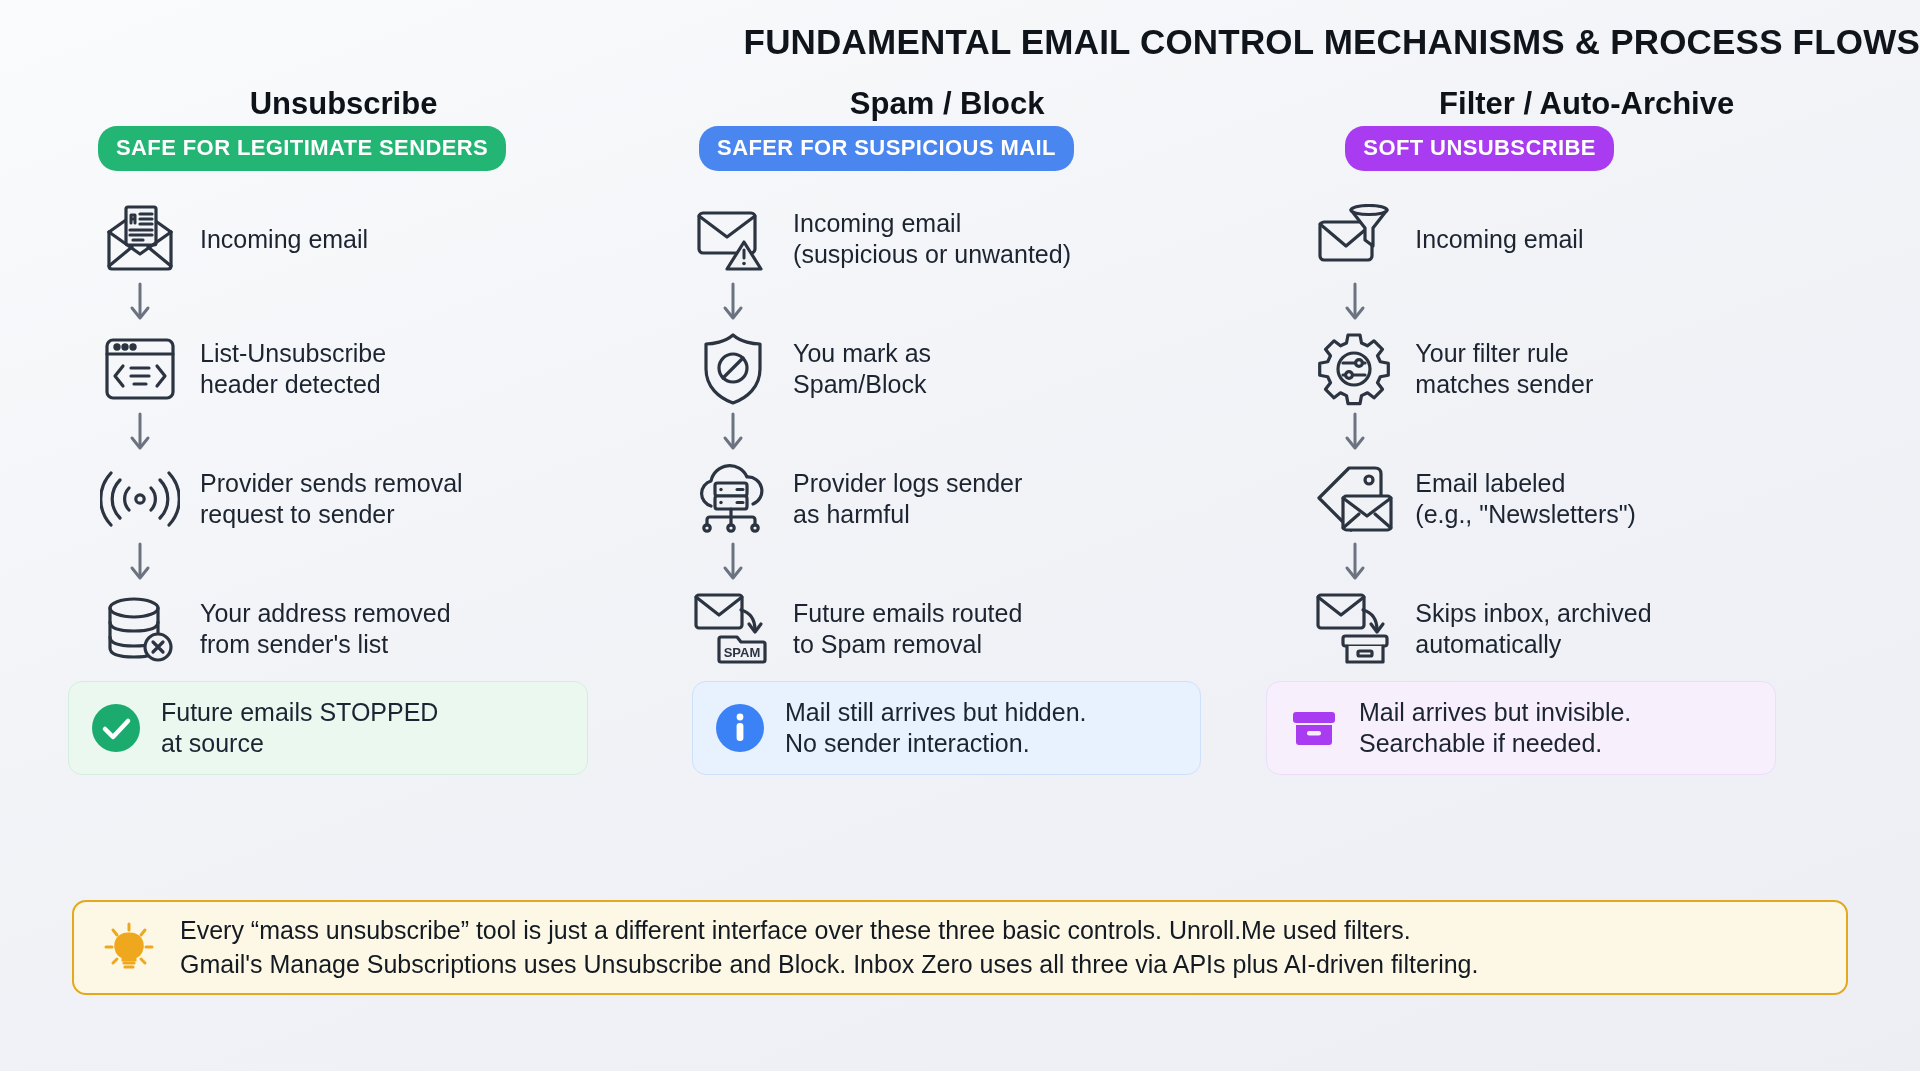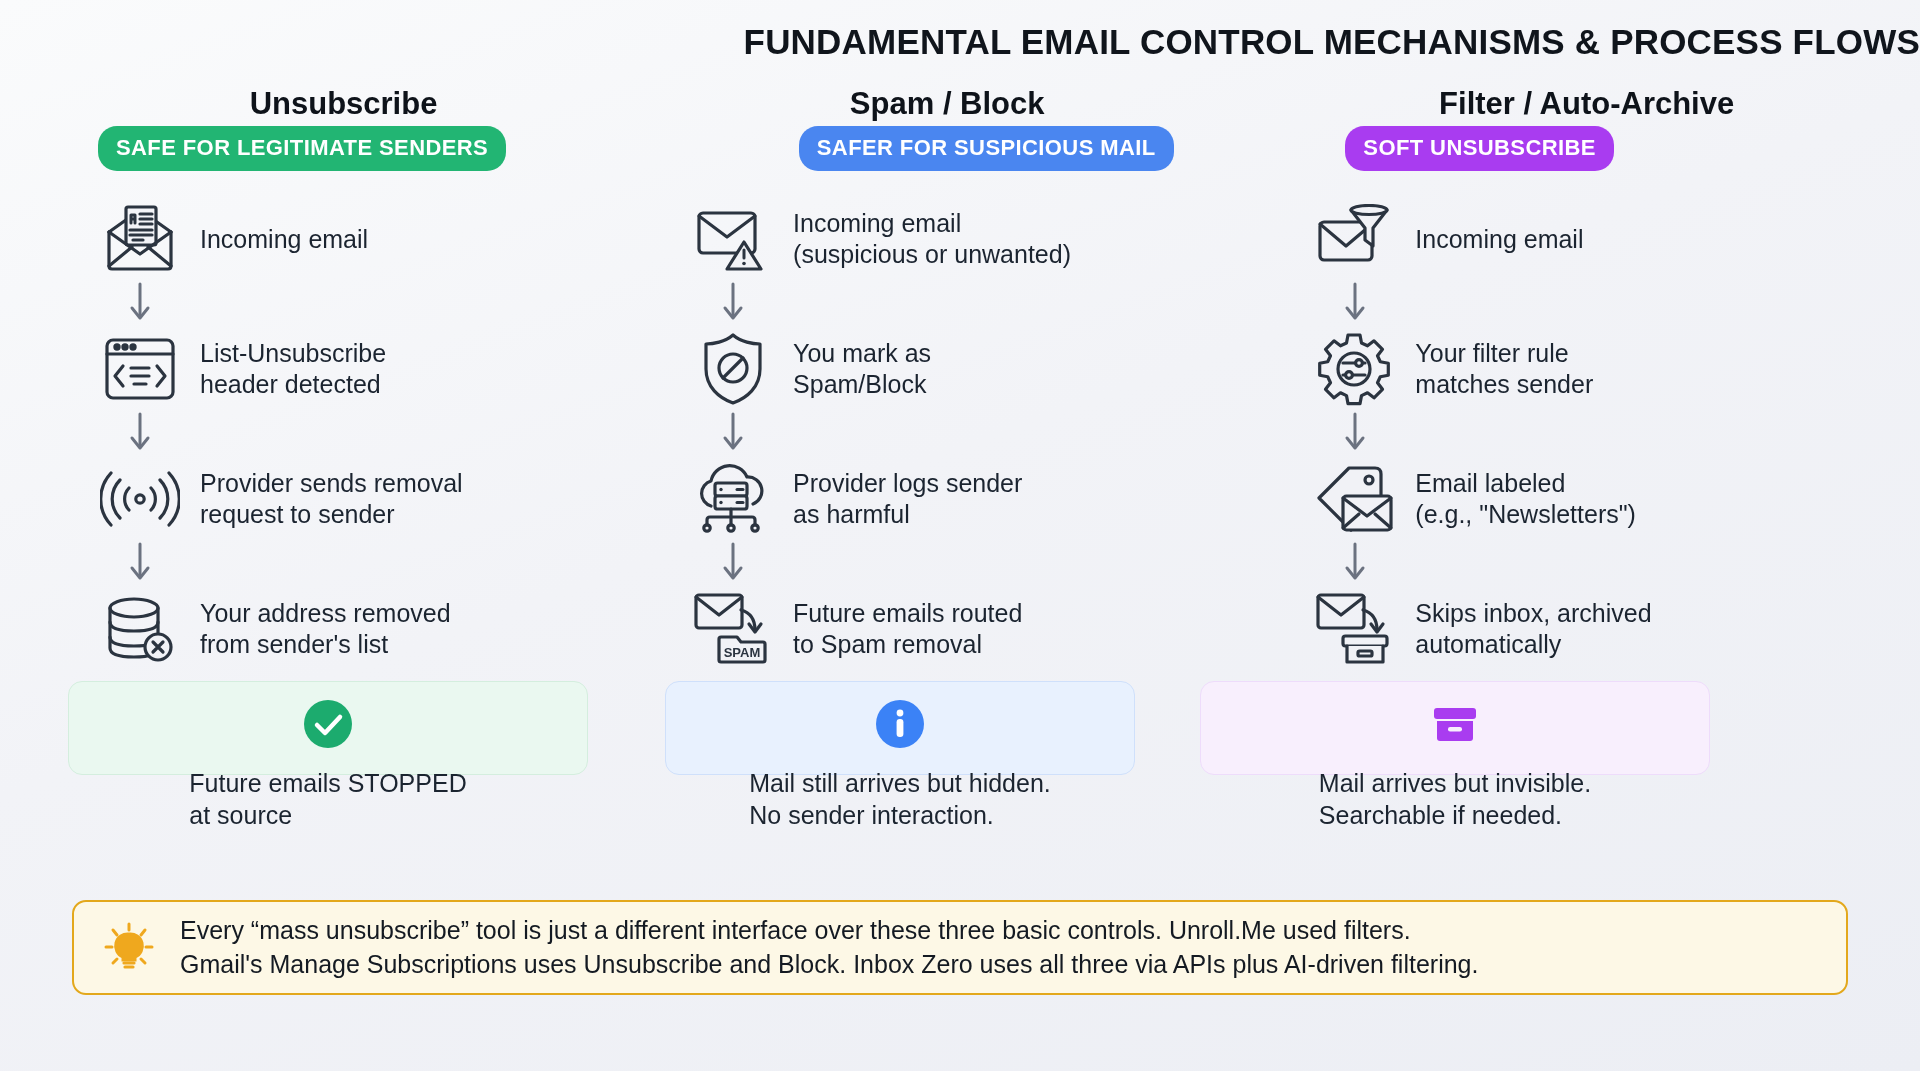--- a/index.html
+++ b/index.html
@@ -51,21 +51,21 @@
     color: #ffffff;
     font-size: 22px;
     font-weight: bold;
     letter-spacing: 0.4px;
     border-radius: 19px;
     padding: 9px 18px 10px 18px;
     white-space: nowrap;
   }
   .badge-wrap { margin-bottom: 26px; }
   .c1 .badge-wrap { padding-left: 0px; }
-  .c2 .badge-wrap { padding-left: 8px; text-align: center; }
+  .c2 .badge-wrap { padding-left: 8px; }
   .c3 .badge-wrap { padding-left: 32px; }
 
   
   .steps { }
   .step {
     display: flex;
     align-items: center;
     gap: 18px;
     height: 84px;
   }
@@ -93,24 +93,23 @@
     gap: 0;
   }
   .outcome {
     display: flex;
     align-items: center;
     gap: 18px;
     border-radius: 14px;
     border: 1.5px solid transparent;
     padding: 16px 20px;
     height: 94px;
-    flex-direction: column;
   }
   .o1 { width: 520px; margin-left: 28px; background: #eaf8f0; border-color: #d4eede; }
-  .o2 { width: 470px; margin-left: 77px; background: #e8f1fe; border-color: #cfe0fb; }
+  .o2 { width: 509px; margin-left: 104px; background: #e8f1fe; border-color: #cfe0fb; }
   .o3 { width: 510px; margin-left: 65px; background: #f8effd; border-color: #eedcfb; }
   .outcome-icon { width: 54px; min-width: 54px; height: 54px; display:flex; align-items:center; justify-content:center; }
   .outcome-text { font-size: 25px; line-height: 1.26; color: #1b2430; white-space: pre-line; }
 
   
   .footer {
     position: absolute;
     left: 72px; top: 900px;
     width: 1776px; height: 95px;
     background: #fdf8e6;

